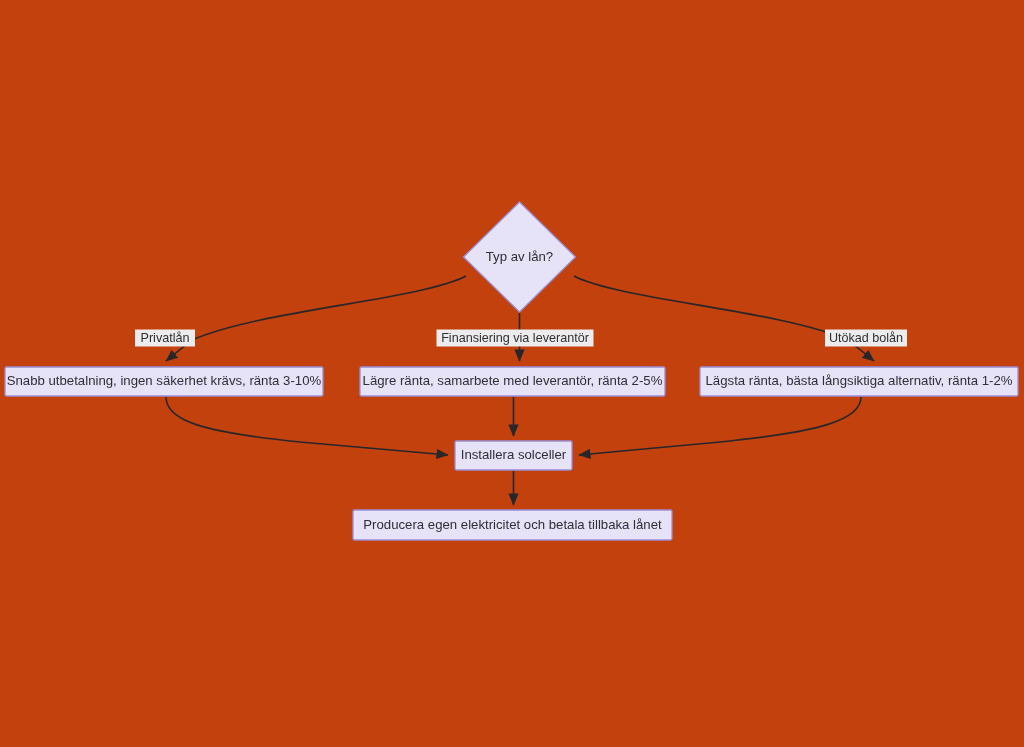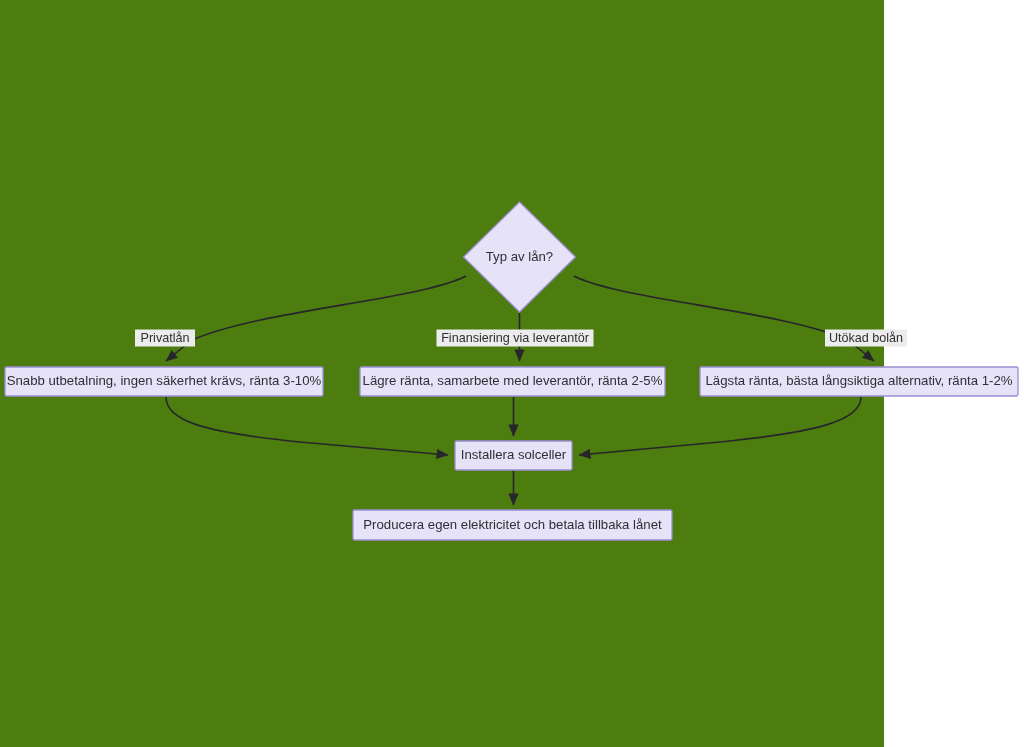--- a/index.html
+++ b/index.html
@@ -8,23 +8,23 @@
     background: #ffffff;
   }
   body {
     width: 1024px;
     height: 747px;
     font-family: "Liberation Sans", sans-serif;
     overflow: hidden;
   }
   #flowchart-root {
     position: relative;
-    width: 884px;
+    width: 1024px;
     height: 747px;
-    background: #4d7c0f;
+    background: #c2410c;
   }
   svg.diagram {
     display: block;
     width: 1024px;
     height: 747px;
   }
   .node-shape {
     fill: #e6e2f7;
     stroke: #9b8ed4;
     stroke-width: 1.3px;

